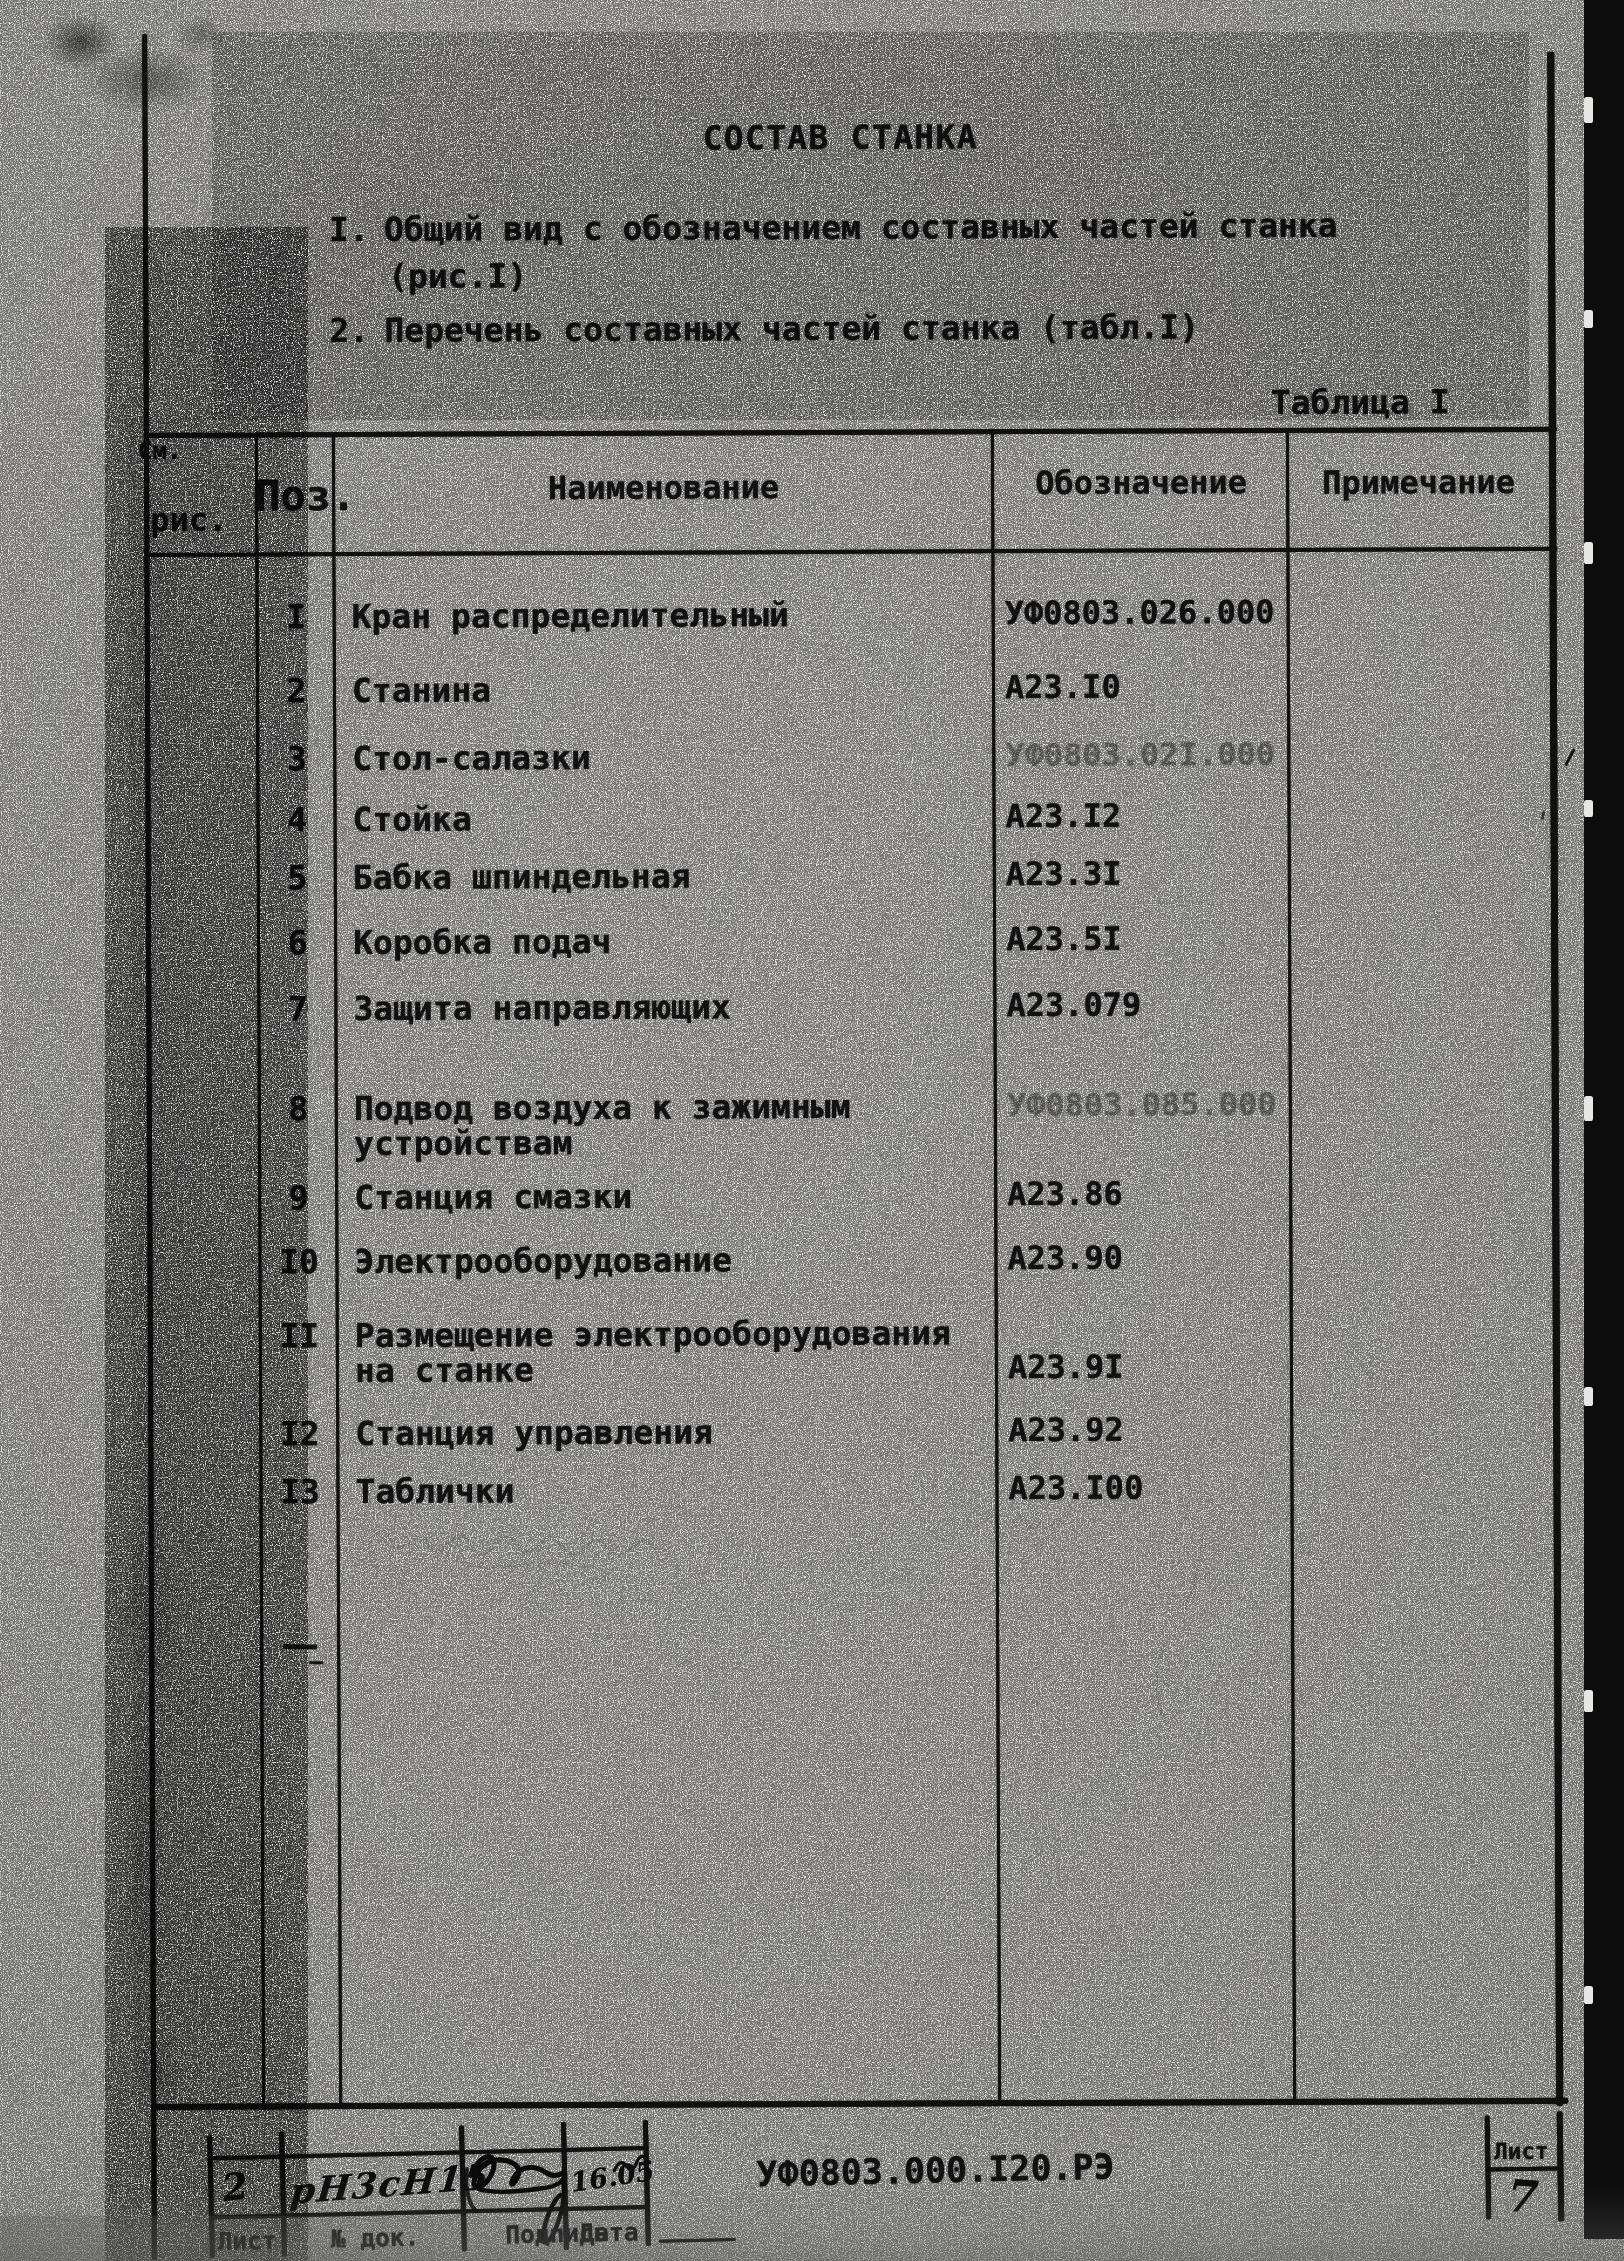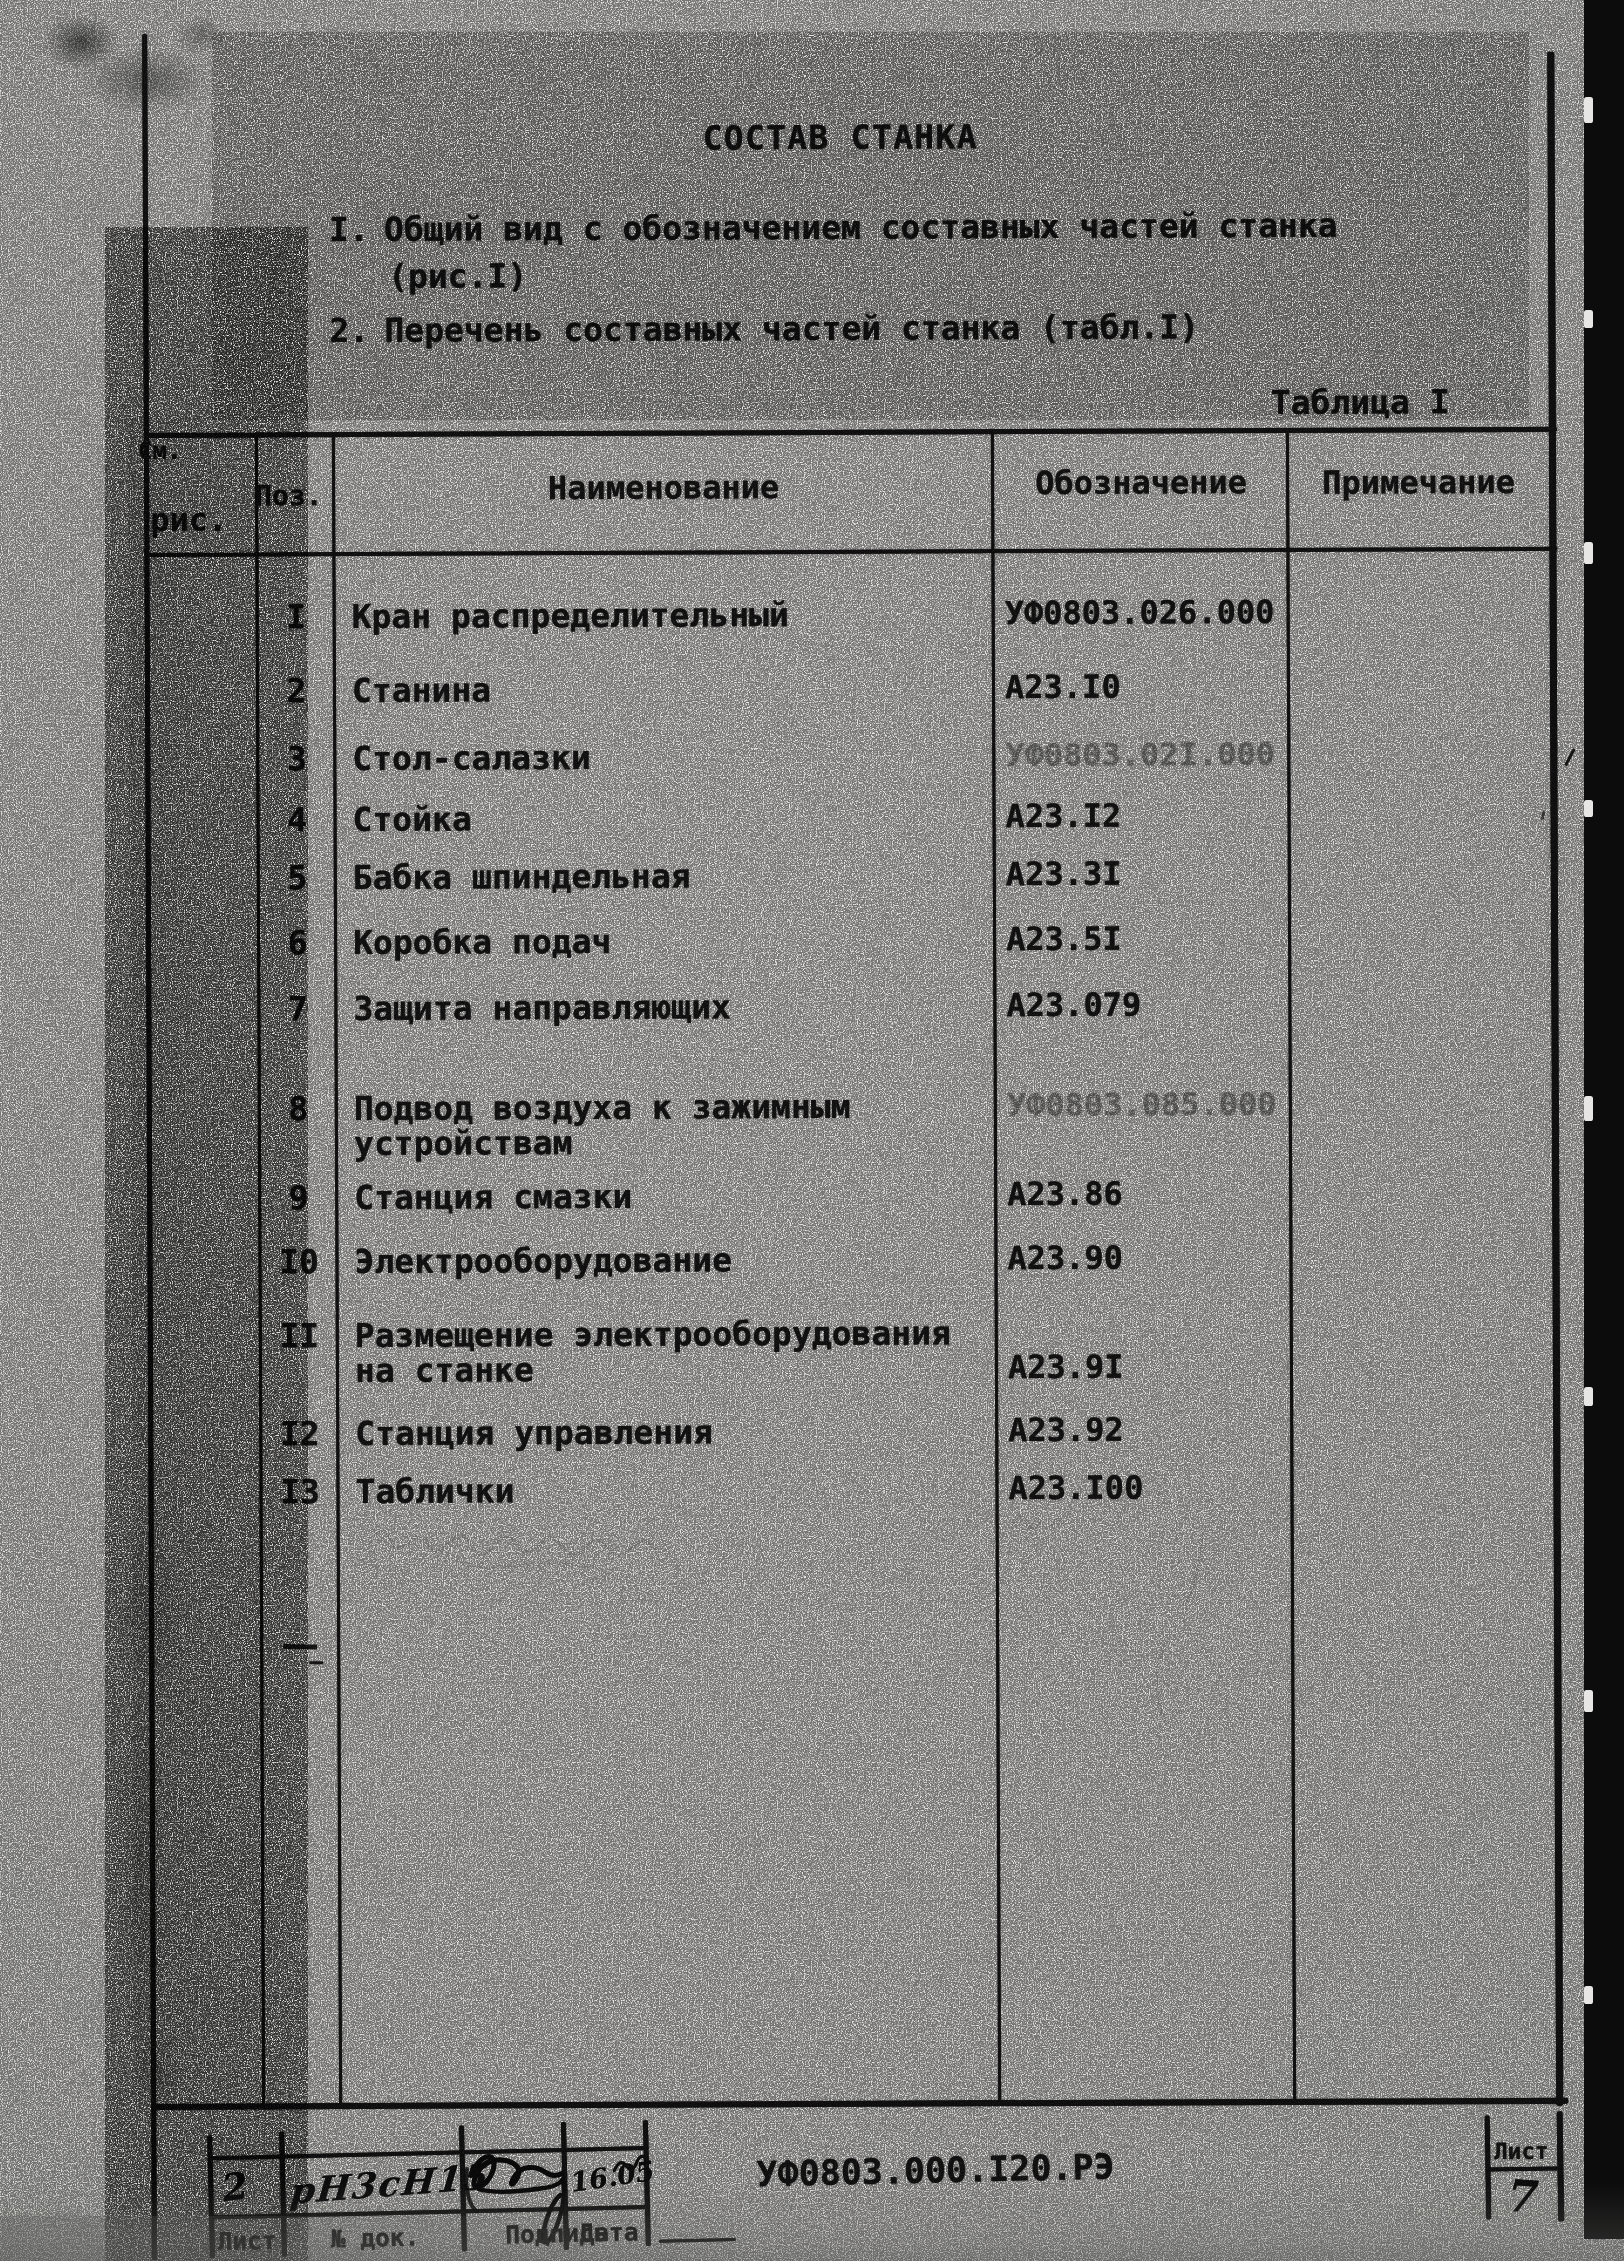--- a/index.html
+++ b/index.html
@@ -89,21 +89,21 @@
     <div class="hline" style="left:143px;top:550px;width:1412px;height:3.9px;"></div>
     <div class="hline" style="left:143px;top:2101px;width:1416px;height:6.4px;"></div>
 
     <div class="vline" style="left:253px;top:433px;width:3.2px;height:1670px;"></div>
     <div class="vline" style="left:330px;top:433px;width:3.2px;height:1670px;"></div>
     <div class="vline" style="left:989px;top:433px;width:3.2px;height:1670px;"></div>
     <div class="vline" style="left:1284px;top:433px;width:3.2px;height:1670px;"></div>
 
     <div class="t" style="left:136px;top:431px;font-size:24px;">См.</div>
     <div class="t" style="left:148px;top:500px;font-size:32px;">рис.</div>
-    <div class="t" style="left:253px;top:476px;font-size:28px;">Поз.</div>
+    <div class="t" style="left:253px;top:476px;font-size:42px;">Поз.</div>
     <div class="t center" style="left:332px;top:470px;width:659px;font-size:32px;">Наименование</div>
     <div class="t center" style="left:993px;top:467px;width:292px;font-size:32px;">Обозначение</div>
     <div class="t center" style="left:1287px;top:468px;width:259px;font-size:32px;">Примечание</div>
 
     <div id="table-body">
         <div class="row" style="top: 597px;">
           <span class="t c-pos">I</span>
           <span class="t c-name">Кран распределительный</span>
           <span class="t c-desig">УФ0803.026.000</span>
         </div>

